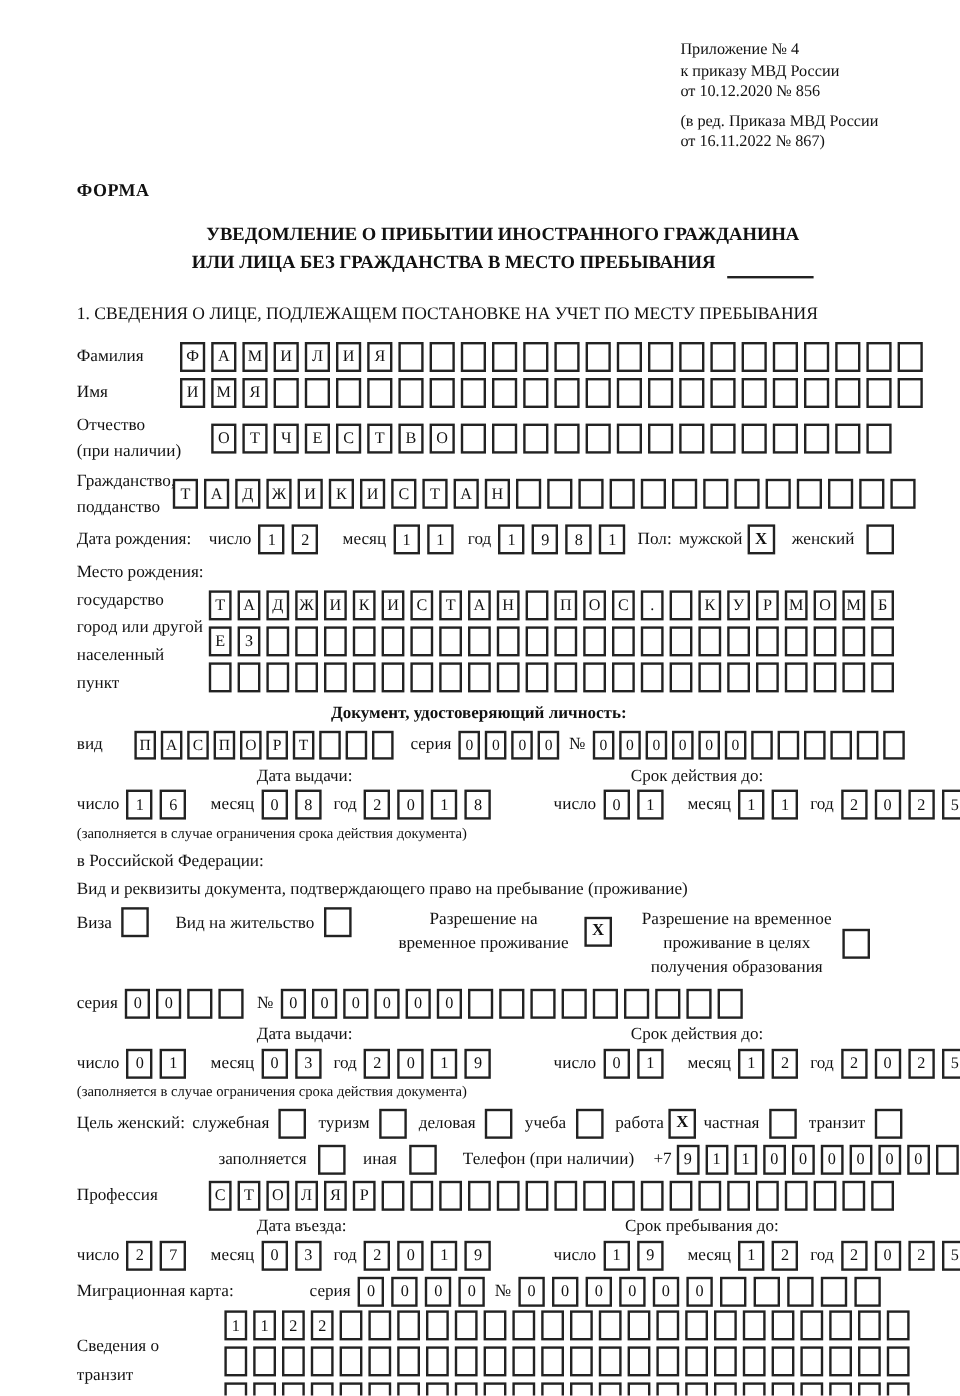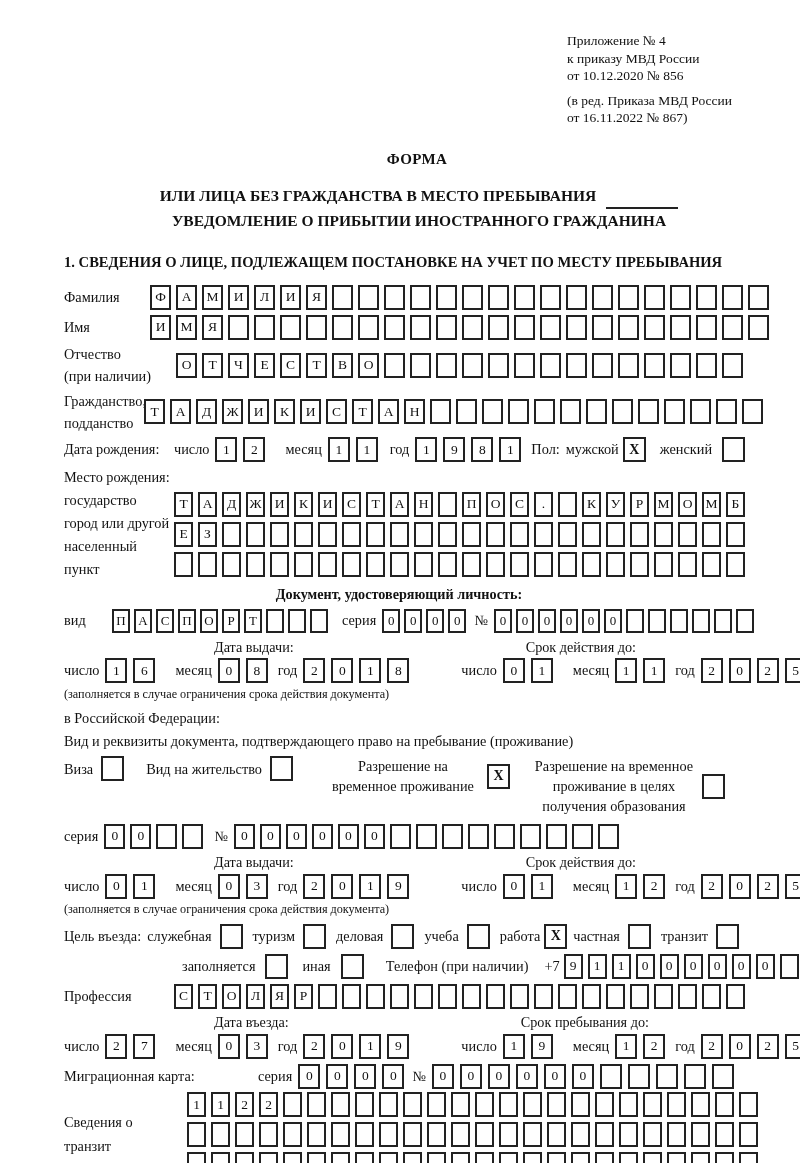--- a/index.html
+++ b/index.html
@@ -1,24 +1,24 @@
 <!DOCTYPE html>
 <html><head>
 <meta charset="utf-8">
 <style>
   *{box-sizing:border-box;margin:0;padding:0}
   html,body{background:#fff}
   body{width:800px;height:1163px;font-family:"Liberation Serif",serif;color:#111;overflow:hidden}
   .page{padding:32px 26px 0 64px;position:relative}
   .hdr{width:205px;margin-left:auto;margin-right:2px;font-size:13.5px;line-height:1.3}
   .hdr .grp2{margin-top:7px}
-  .forma{text-align:center;font-weight:bold;font-size:15px;margin:24px 4px 0 0;letter-spacing:.4px}
+  .forma{text-align:left;font-weight:bold;font-size:15px;margin:24px 4px 0 0;letter-spacing:.4px}
   .title{text-align:center;font-weight:bold;font-size:15.5px;line-height:1.5;margin-top:16px}
   .uline{display:inline-block;width:72px;border-bottom:2px solid #222;margin-left:10px}
-  .sec-h{font-weight:bold;font-size:14.6px;margin-top:22px;margin-bottom:12px}
+  .sec-h{font-weight:normal;font-size:14.6px;margin-top:22px;margin-bottom:12px}
   .row{display:flex;align-items:center;margin-bottom:2px;min-height:28px}
   .t{font-size:14.3px;flex:none;margin-right:6px;white-space:nowrap}
   .lblcol{flex:none;font-size:14.3px;line-height:1.55}
   .w80{width:80px}.w112{width:112px}.w105{width:105px}
   .cells{display:flex;flex:none}
   .cell{flex:none;display:flex;align-items:center;justify-content:center;width:21px;height:25px;border:2px solid #222;margin-right:5px;font-size:13.5px}
   .p24 .cell{width:19px;margin-right:5px}
   .dense .cell{width:18px;height:24px;margin-right:4px;font-size:13px}
   .dt .cell{width:22px;margin-right:6px}
   .chk{flex:none;display:flex;align-items:center;justify-content:center;width:23px;height:25px;border:2px solid #222;font-size:14px;font-weight:bold}
@@ -49,24 +49,24 @@
     <div>от 10.12.2020 № 856</div>
     <div class="grp2">
       <div>(в ред. Приказа МВД России</div>
       <div>от 16.11.2022 № 867)</div>
     </div>
   </div>
 
   <div class="forma">ФОРМА</div>
 
   <div class="title">
+    <div>УВЕДОМЛЕНИЕ О ПРИБЫТИИ ИНОСТРАННОГО ГРАЖДАНИНА</div>
     <div>
       <span>ИЛИ ЛИЦА БЕЗ ГРАЖДАНСТВА В МЕСТО ПРЕБЫВАНИЯ</span><span class="uline">&nbsp;</span>
     </div>
-    <div>УВЕДОМЛЕНИЕ О ПРИБЫТИИ ИНОСТРАННОГО ГРАЖДАНИНА</div>
   </div>
 
   <div class="sec-h">1. СВЕДЕНИЯ О ЛИЦЕ, ПОДЛЕЖАЩЕМ ПОСТАНОВКЕ НА УЧЕТ ПО МЕСТУ ПРЕБЫВАНИЯ</div>
 
   <div class="row">
     <span class="t w80">Фамилия</span>
     <span class="cells">
         <span class="cell">Ф</span>
         <span class="cell">А</span>
         <span class="cell">М</span>
@@ -477,21 +477,21 @@
         <span class="cell">2</span>
         <span class="cell">0</span>
         <span class="cell">2</span>
         <span class="cell">5</span>
       </span>
   </div>
 
   <div class="note">(заполняется в случае ограничения срока действия документа)</div>
 
   <div class="row">
-    <span class="t">Цель въезда:</span>
+    <span class="t">Цель женский:</span>
     <span class="t" style="margin-right:8px">служебная</span>
     <span class="chk"></span>
     <span class="t" style="margin-left:10px;margin-right:8px">туризм</span>
     <span class="chk"></span>
     <span class="t" style="margin-left:10px;margin-right:8px">деловая</span>
     <span class="chk"></span>
     <span class="t" style="margin-left:10px;margin-right:8px">учеба</span>
     <span class="chk"></span>
     <span class="t" style="margin-left:10px;margin-right:4px">работа</span>
     <span class="chk">X</span>

